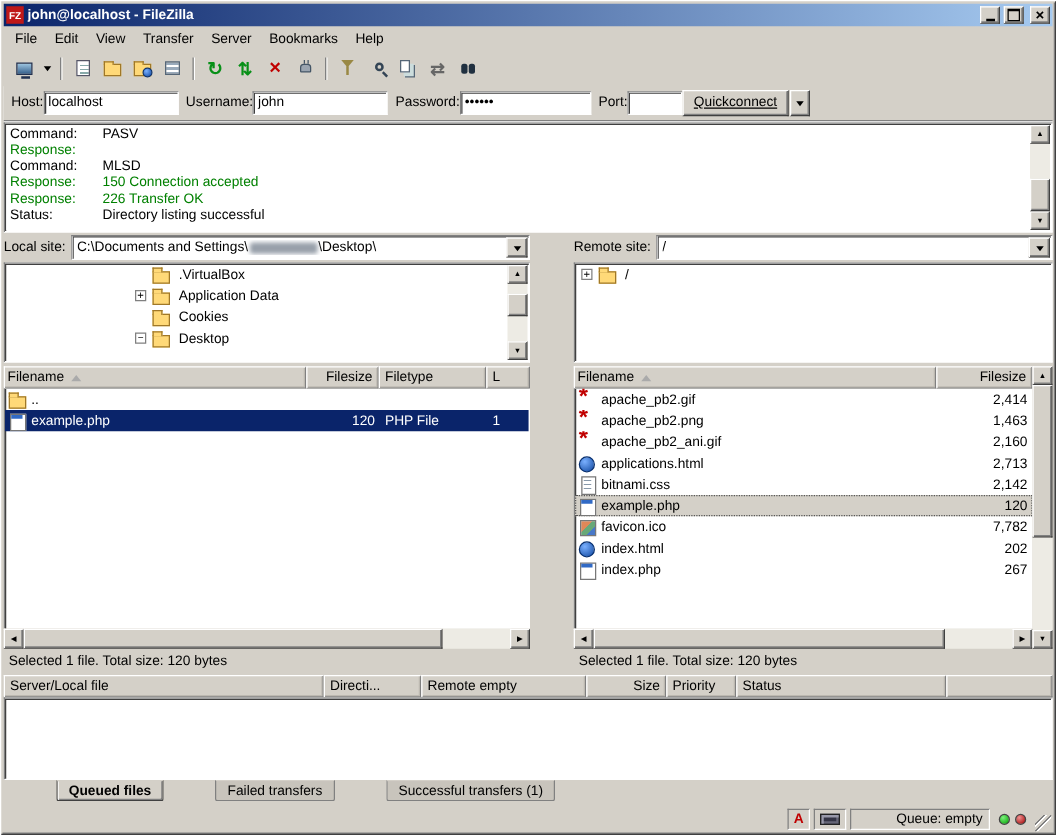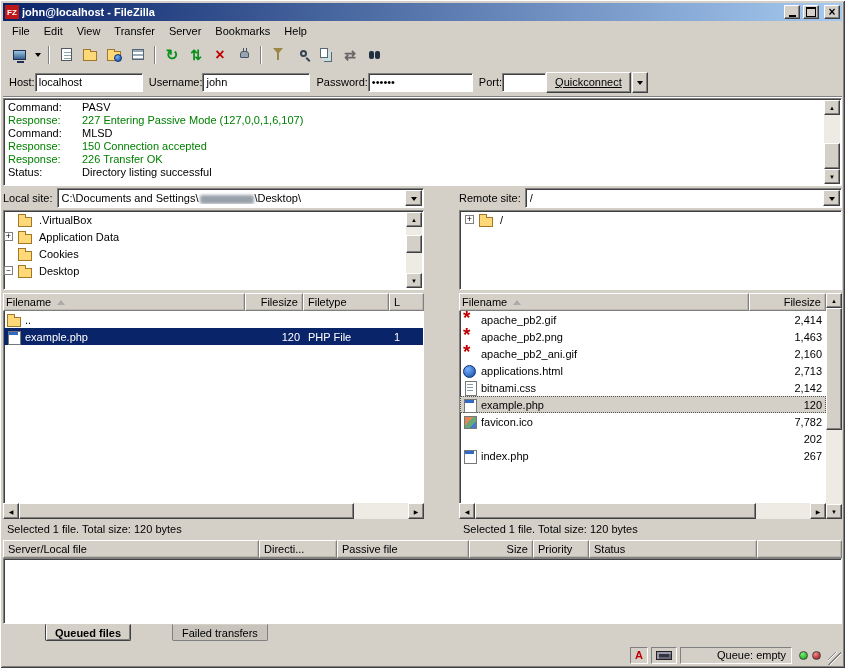--- a/index.html
+++ b/index.html
@@ -109,21 +109,21 @@
   .pane.right { flex:1 1 auto;margin-left:32px; }
   .sitebar { flex:0 0 22px; display:flex; align-items:center; gap:4px; padding-bottom:2px; }
   .combo { flex:1; height:20px; position:relative; display:flex; align-items:center; padding:0 20px 0 4px; background:#fff;
            border:1px solid #808080; border-right-color:#fff; border-bottom-color:#fff; box-shadow:inset 1px 1px 0 #404040; }
   .combo .cval { white-space:nowrap; overflow:hidden; }
   .combo .drop { position:absolute; right:1px; top:1px; bottom:1px; width:17px; display:flex; align-items:center; justify-content:center; }
   .redact { display:inline-block; width:54px; height:9px; background:#98a0aa; filter:blur(1.5px); border-radius:2px; vertical-align:middle; margin:0 1px; }
 
   .tree { flex:0 0 80px; position:relative; overflow:hidden; margin-bottom:3px; }
   .trow { height:17px; display:flex; align-items:center; }
-  .tree.local .trow { }
+  .tree.local .trow { padding-left:104px; }
   .tree.remote .trow { padding-left:5px; }
   .expslot { width:13px; flex:0 0 13px; display:flex; align-items:center; }
   .expbox { width:9px; height:9px; border:1px solid #808080; background:#fff; font-size:9px; line-height:7px;
             text-align:center; display:block; }
   .expbox.plus::before { content:"+"; } .expbox.minus::before { content:"−"; font-size:8px; }
   .tlabel { margin-left:3px; white-space:nowrap; }
 
   
   .filelist { flex:1 1 auto; min-height:0; position:relative; }
   .filelist.local { display:flex; flex-direction:column; }
@@ -299,21 +299,20 @@
   </div>
 
   <div class="log sunken">
     <div class="log-lines">
       <div class="logline t-cmd">
           <span class="loglabel">Command:</span>
           <span>PASV</span>
         </div>
       <div class="logline t-resp">
           <span class="loglabel">Response:</span>
-          <span>227 Entering Passive Mode (127,0,0,1,6,107)</span>
         </div>
       <div class="logline t-cmd">
           <span class="loglabel">Command:</span>
           <span>MLSD</span>
         </div>
       <div class="logline t-resp">
           <span class="loglabel">Response:</span>
           <span>150 Connection accepted</span>
         </div>
       <div class="logline t-resp">
@@ -503,20 +502,24 @@
             <span class="cell rc-size r">120</span>
           </div>
           <div class="fl-row">
             <span class="cell rc-name">
                 <span class="fico ico-file"></span>
                 <span>favicon.ico</span>
               </span>
             <span class="cell rc-size r">7,782</span>
           </div>
           <div class="fl-row">
+            <span class="cell rc-name">
+                <span class="fico html"></span>
+                <span>index.html</span>
+              </span>
             <span class="cell rc-size r">202</span>
           </div>
           <div class="fl-row">
             <span class="cell rc-name">
                 <span class="fico php"></span>
                 <span>index.php</span>
               </span>
             <span class="cell rc-size r">267</span>
           </div>
         </div>
@@ -544,32 +547,33 @@
         </div>
       </div>
       <div class="pane-status">Selected 1 file. Total size: 120 bytes</div>
     </div>
   </div>
 
   <div class="queue">
     <div class="queue-header">
       <span class="hcell qc0">Server/Local file</span>
       <span class="hcell qc1">Directi...</span>
-      <span class="hcell qc2">Passive file</span>
+      <span class="hcell qc2">Remote empty</span>
       <span class="hcell qc3 r">Size</span>
       <span class="hcell qc4">Priority</span>
       <span class="hcell qc5">Status</span>
       <span class="hcell qc6"></span>
     </div>
     <div class="queue-body sunken"></div>
   </div>
 
   <div class="tabs">
     <span class="tab active">Queued files</span>
     <span class="tab">Failed transfers</span>
+    <span class="tab">Successful transfers (1)</span>
   </div>
 
   <div class="statusbar">
     <span class="sb-fill"></span>
     <span class="sb-panel">
         <span class="ascii-a">A</span>
       </span>
     <span class="sb-panel">
         <span class="ic-keys"></span>
       </span>

